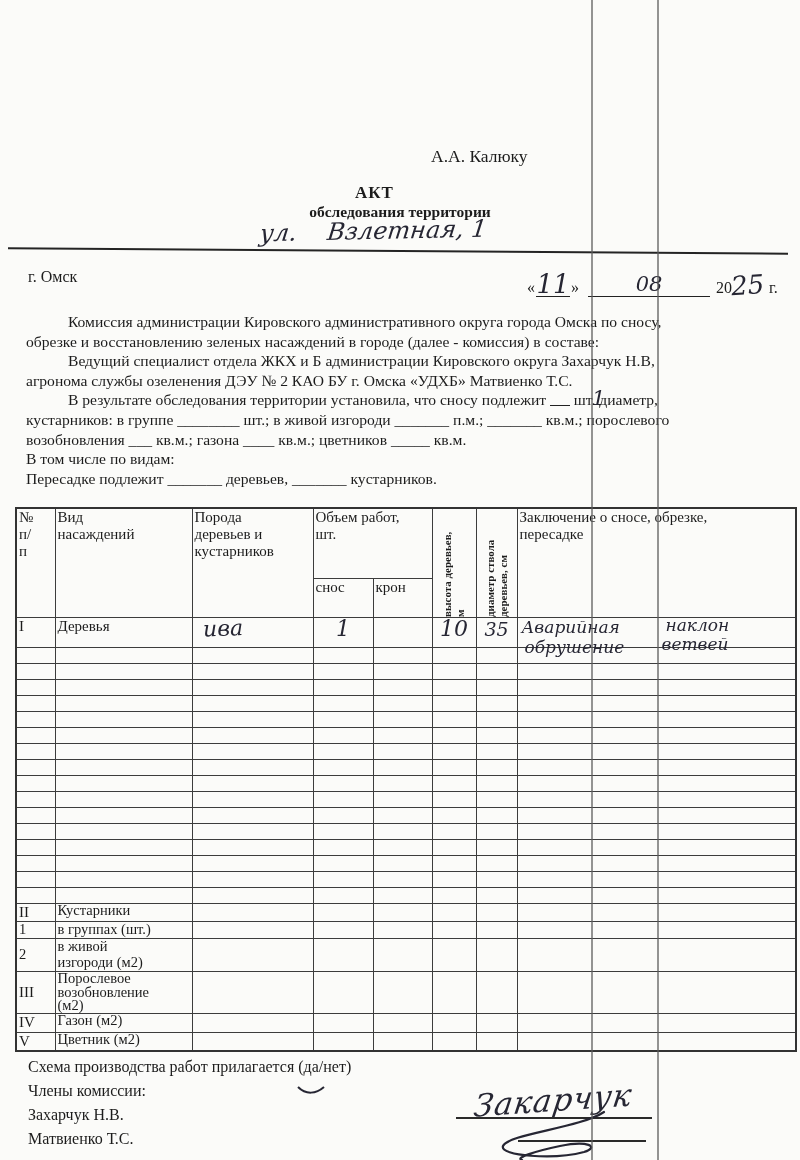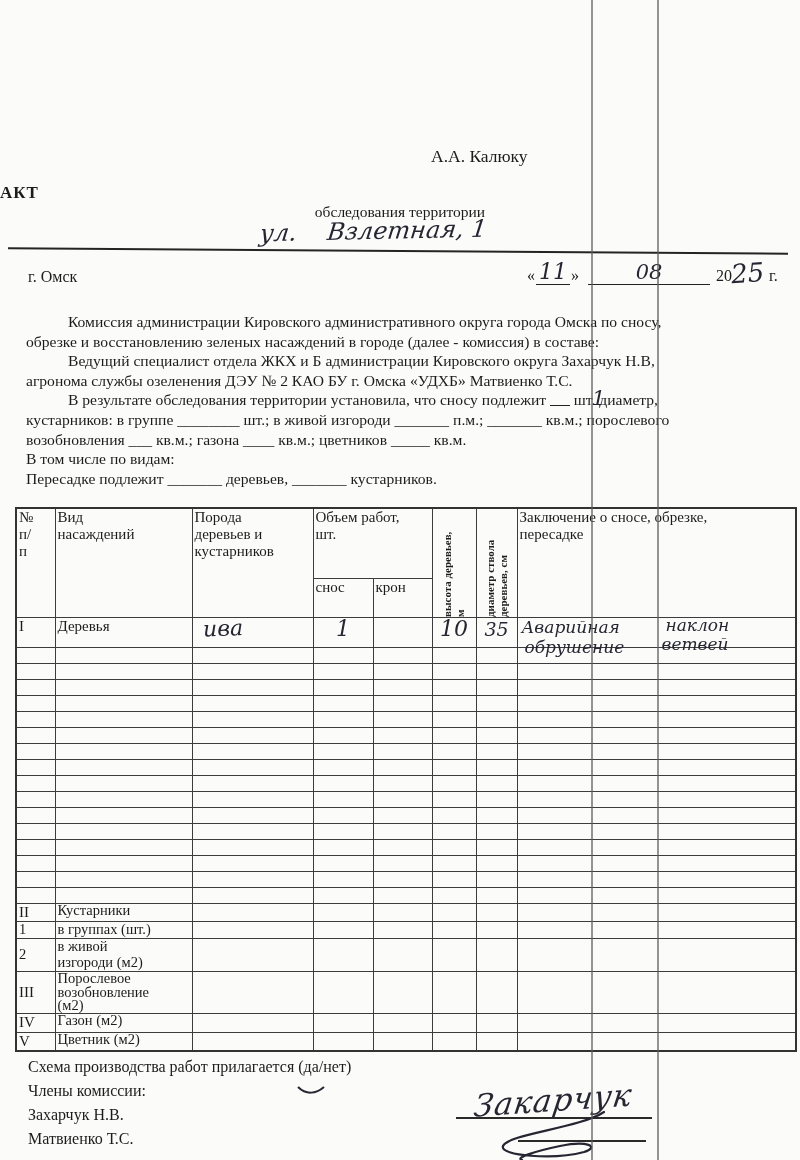--- a/index.html
+++ b/index.html
@@ -8,33 +8,33 @@
     background:#fbfbf9; overflow:hidden;
     font-family:"Liberation Serif", serif; color:#1c1c1c;
   }
   .abs { position:absolute; }
 
   
   .addr-block { left:431px; top:6px; width:360px; font-size:17.5px; line-height:25.5px; }
   .addressee-name { left:431px; top:146px; font-size:17.5px; }
 
   
-  .title-line1 { left:0; top:183px; width:749px; text-align:left; font-weight:bold; font-size:17px; letter-spacing:1px; }
-  .title-line2 { left:0; top:203px; width:800px; text-align:center; font-weight:normal; font-size:15.5px; }
+  .title-line1 { left:0; top:183px; width:749px; text-align:center; font-weight:bold; font-size:17px; letter-spacing:1px; }
+  .title-line2 { left:0; top:203px; width:800px; text-align:center; font-weight:bold; font-size:15.5px; }
 
   
   .hw { font-family:"DejaVu Serif", serif; font-style:italic; color:#262633; white-space:pre; }
   .hw-address { left:260px; top:217px; font-size:24px; transform:rotate(-1.2deg) skewX(-8deg); }
   .rule-address { left:8px; top:250px; width:780px; height:2px; background:#242424; transform:rotate(0.4deg); }
 
   
   .city { left:28px; top:268px; font-size:16px; }
   .date-block { left:526px; top:260px; font-size:16px; display:flex; align-items:flex-end; }
   .ul { border-bottom:1.7px solid #222; display:inline-block; text-align:center; }
-  .d-day   { width:34px; font-size:22px; line-height:24px; }
+  .d-day   { width:34px; font-size:26px; line-height:24px;margin-top:12px; }
   .d-month { width:122px; font-size:21px; line-height:24px; }
   .d-year  { font-size:26px; line-height:24px; margin:0 1px 0 -1px; transform:rotate(-4deg); }
   .dq { padding:0 1px; }
 
   
   .body-block { left:26px; top:312px; width:758px; font-size:15.6px; line-height:19.6px; }
   .ind { text-indent:42px; }
   .hw-inline { display:inline-block; font-family:"DejaVu Serif", serif; font-style:italic; color:#262633;
                font-size:21px; line-height:14px; width:20px; text-align:center; border-bottom:1.7px solid #222; }
 

